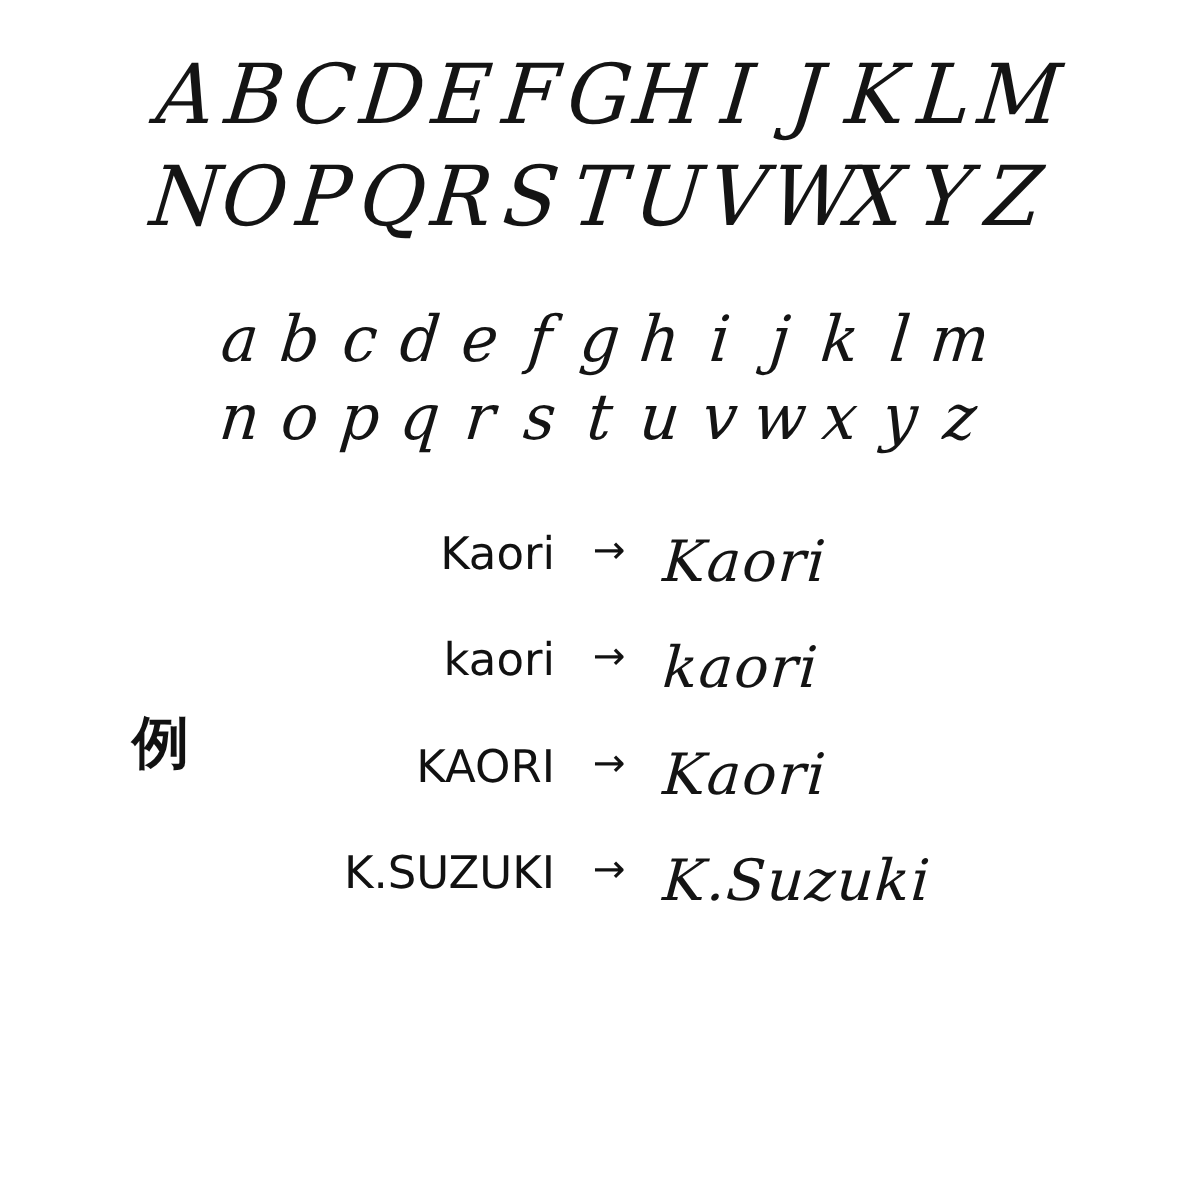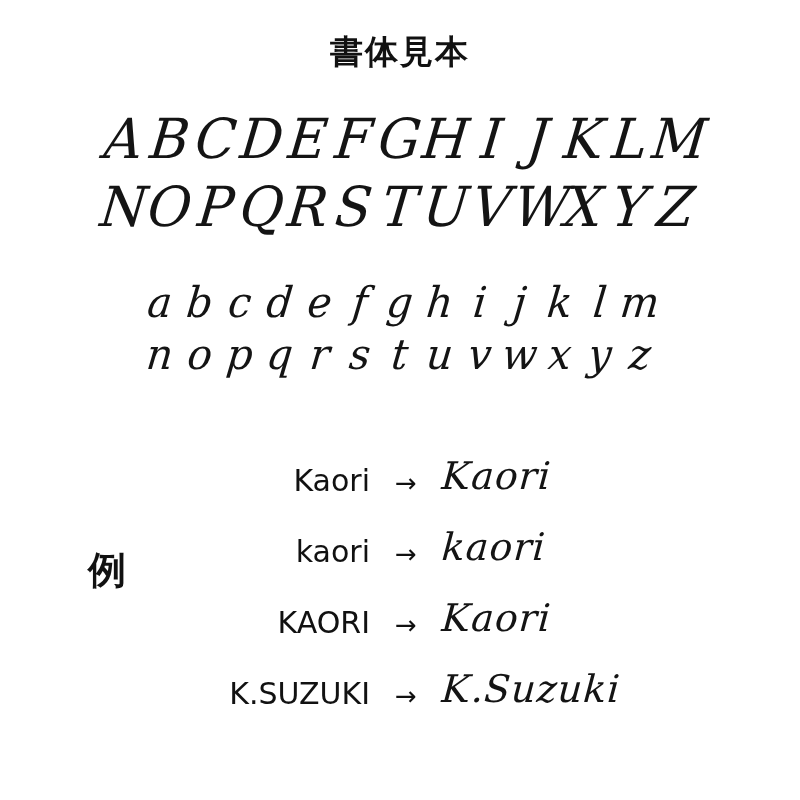--- a/index.html
+++ b/index.html
@@ -83,21 +83,21 @@
     color: #111;
   }
   .examples {
     position: absolute;
     left: 170px;
     top: 0;
     width: 520px;
   }
   .example-row {
     display: flex;
-    align-items: flex-end;
+    align-items: flex-start;
     height: 71px;
   }
   .ex-plain {
     width: 200px;
     text-align: right;
     font-size: 30px;
     font-family: "DejaVu Sans", sans-serif;
     color: #111;
     white-space: nowrap;
   }
@@ -117,21 +117,20 @@
     white-space: nowrap;
     transform: skewX(-4deg);
     letter-spacing: 1px;
   }
 </style>
 </head>
 <body>
 
 <div class="page">
 
-  <div class="title">書体見本</div>
 
   <div class="alpha-block">
 
     <div class="alpha-row upper r1">
       <span>A</span>
       <span>B</span>
       <span>C</span>
       <span>D</span>
       <span>E</span>
       <span>F</span>

